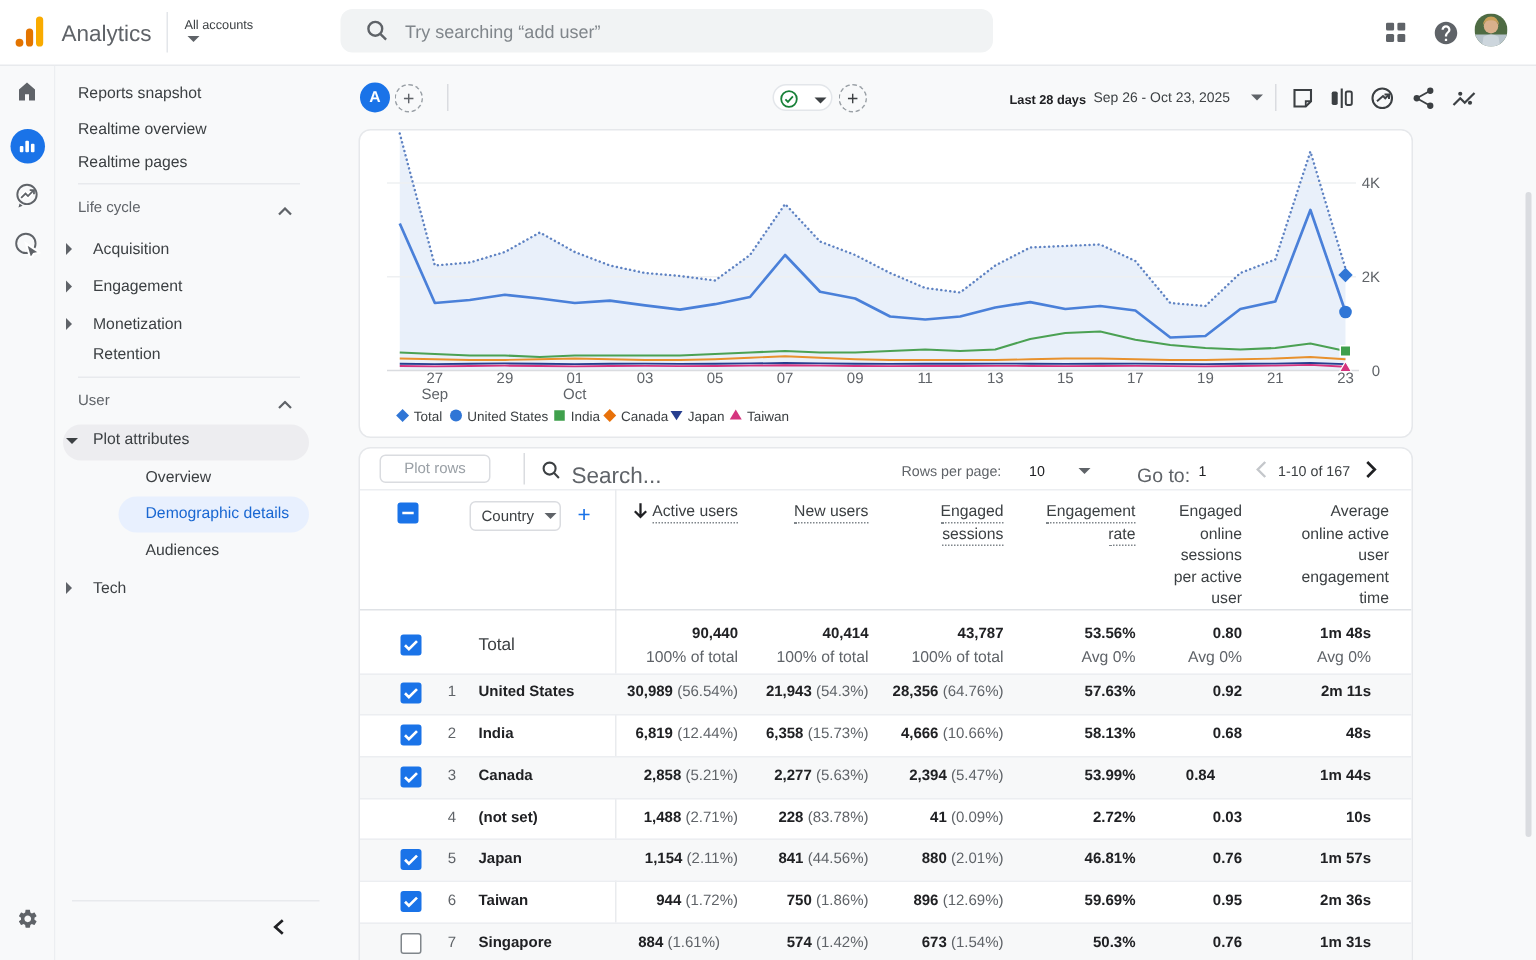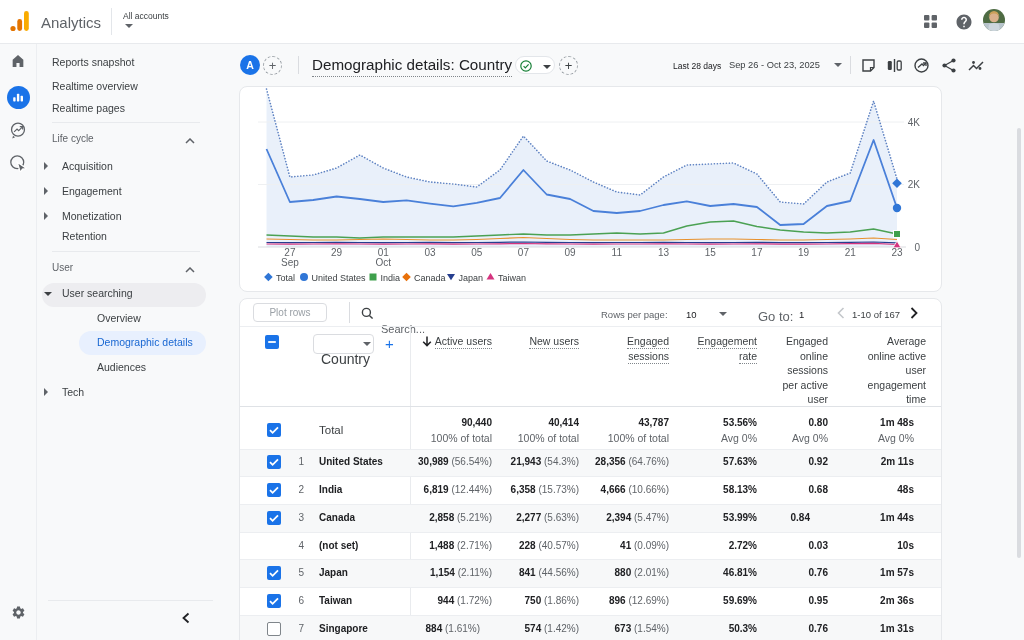--- a/index.html
+++ b/index.html
@@ -45,20 +45,27 @@
 <div id="topbar">
   <svg class="abs" style="left:10px;top:8px" width="20" height="24" viewBox="0 0 20 24">
     <circle cx="3" cy="20.5" r="2.6" fill="#e37400"></circle>
     <rect x="7.3" y="11" width="4.8" height="12" rx="2.4" fill="#e37400"></rect>
     <rect x="14" y="3" width="4.8" height="20" rx="2.4" fill="#f9ab00"></rect>
   </svg>
   <div class="abs" style="left:41px;top:14px;font-size:15px;color:#5f6368">Analytics</div>
   <div class="vdiv" style="left:111px;top:8px;height:27px;background:#e3e6ea"></div>
   <div class="abs" style="left:123px;top:11px;font-size:8.5px;color:#3c4043">All accounts</div>
   <div class="tri d abs" style="left:125px;top:24px;border-top-color:#5f6368"></div>
+  <div id="searchbox">
+    <svg class="abs" style="left:17px;top:7px" width="15" height="15" viewBox="0 0 15 15">
+      <circle cx="6.2" cy="6.2" r="4.6" fill="none" stroke="#5f6368" stroke-width="1.6"></circle>
+      <line x1="9.7" y1="9.7" x2="13.4" y2="13.4" stroke="#5f6368" stroke-width="1.6"></line>
+    </svg>
+    <div class="abs" style="left:43px;top:8px;font-size:12px;color:#80868b">Try searching “add user”</div>
+  </div>
   <svg class="abs" style="left:924px;top:15px" width="13" height="13" viewBox="0 0 13 13" fill="#5f6368">
     <rect x="0" y="0" width="5.4" height="5.4" rx="1"></rect>
       <rect x="7.6" y="0" width="5.4" height="5.4" rx="1"></rect>
     <rect x="0" y="7.6" width="5.4" height="5.4" rx="1"></rect>
       <rect x="7.6" y="7.6" width="5.4" height="5.4" rx="1"></rect>
   </svg>
   <svg class="abs" style="left:955px;top:13px" width="18" height="18" viewBox="0 0 24 24">
     <path fill="#5f6368" d="M12 2C6.48 2 2 6.48 2 12s4.48 10 10 10 10-4.48 10-10S17.52 2 12 2zm1 17h-2v-2h2v2zm2.07-7.75l-.9.92C13.45 12.9 13 13.5 13 15h-2v-.5c0-1.1.45-2.1 1.17-2.83l1.24-1.26c.37-.36.59-.86.59-1.41 0-1.1-.9-2-2-2s-2 .9-2 2H8c0-2.21 1.79-4 4-4s4 1.79 4 4c0 .88-.36 1.68-.93 2.25z"></path>
   </svg>
   <svg class="abs" style="left:983px;top:9px" width="22" height="22" viewBox="0 0 22 22">
@@ -121,49 +128,48 @@
   <div class="tri r" style="left:7px;top:167.5px"></div>
   <div class="nitem" style="left:25px;top:165.5px">Monetization</div>
   <div class="nitem" style="left:25px;top:186px">Retention</div>
   <div class="ndiv" style="top:207px"></div>
   <div class="nhead" style="left:15px;top:218px">User</div>
   <svg class="abs" style="left:148px;top:223px" width="10" height="6" viewBox="0 0 10 6">
       <path d="M1 5 L5 1 L9 5" stroke="#5f6368" stroke-width="1.5" fill="none"></path>
     </svg>
   <div class="abs" style="left:5px;top:239px;width:164px;height:24px;background:#ededf0;border-radius:12px"></div>
   <div class="tri d" style="left:7px;top:248px"></div>
-  <div class="nitem" style="left:25px;top:243px">User searching</div>
+  <div class="nitem" style="left:25px;top:243px">Plot attributes</div>
   <div class="nitem" style="left:60px;top:268px">Overview</div>
   <div class="abs" style="left:42px;top:287px;width:127px;height:24px;background:#e8f0fe;border-radius:12px"></div>
   <div class="nitem" style="left:60px;top:292px;color:#1967d2">Demographic details</div>
   <div class="nitem" style="left:60px;top:317px">Audiences</div>
   <div class="tri r" style="left:7px;top:344px"></div>
   <div class="nitem" style="left:25px;top:342px">Tech</div>
   <div class="ndiv" style="left:11px;top:556px;width:165px"></div>
   <svg class="abs" style="left:144px;top:568px" width="10" height="12" viewBox="0 0 10 12">
       <path d="M7.5 1.5 L2.5 6 L7.5 10.5" stroke="#202124" stroke-width="1.8" fill="none"></path>
     </svg>
 </div>
 
 <div id="content">
 
   <div class="chipA" style="left:12px;top:11px">A</div>
   <div class="chipplus" style="left:35px;top:11.5px">+</div>
   <div class="vdiv" style="left:70px;top:12px;height:18px"></div>
-  <div class="abs" style="left:84px;top:12px;font-size:15.2px;color:#202124;border-bottom:1px dotted #80868b;padding-bottom:3px">Demographic details: Country</div>
   <div class="abs" style="left:287px;top:12px;width:40px;height:18px;background:#fff;border:1px solid #e3e6ea;border-radius:10px">
     <svg class="abs" style="left:4px;top:2.5px" width="12" height="12" viewBox="0 0 12 12">
       <circle cx="6" cy="6" r="5.2" fill="none" stroke="#188038" stroke-width="1.2"></circle>
       <path d="M3.6 6.2 l1.7 1.7 L8.6 4.3" fill="none" stroke="#188038" stroke-width="1.2"></path>
     </svg>
     <div class="tri d abs" style="left:27px;top:7.5px;border-top-color:#3c4043"></div>
   </div>
   <div class="chipplus" style="left:331px;top:11.5px;color:#3c4043">+</div>
 
-  <div class="abs" style="left:445px;top:16.5px;font-size:8.5px;font-weight:normal;color:#202124">Last 28 days</div>
+  <div class="abs" style="left:445px;top:16.5px;font-size:8.5px;font-weight:bold;color:#202124">Last 28 days</div>
   <div class="abs" style="left:501px;top:15.5px;font-size:9.3px;color:#3c4043">Sep 26 - Oct 23, 2025</div>
   <div class="tri d abs" style="left:606px;top:18.5px;border-top-color:#5f6368"></div>
   <div class="vdiv" style="left:622px;top:12px;height:18px"></div>
 
   <svg class="abs" style="left:634px;top:15px" width="13" height="13" viewBox="0 0 13 13" fill="none" stroke="#3c4043" stroke-width="1.4">
     <path d="M1 1 h11 v7.5 L8.5 12 H1 z"></path>
     <path d="M8.5 12 V8.5 H12" stroke-width="1.2"></path>
   </svg>
 
   <svg class="abs" style="left:659px;top:14px" width="15" height="15" viewBox="0 0 15 15">
@@ -244,41 +250,41 @@
   </div>
 
   <div class="card" style="top:254px;height:352px;border-radius:8px 8px 0 0">
     <div style="position:relative;width:701px;height:350px;overflow:hidden">
 <div class="abs" style="left:13px;top:4px;width:74px;height:19px;border:1px solid #dadce0;border-radius:4px;font-size:10px;color:#9aa0a6;text-align:center;line-height:18px">Plot rows</div>
 <div class="vdiv" style="left:109px;top:3px;height:21px"></div>
 <svg class="abs" style="left:121px;top:8px" width="13" height="13" viewBox="0 0 13 13">
 <circle cx="5.4" cy="5.4" r="4" fill="none" stroke="#3c4043" stroke-width="1.4"></circle>
 <line x1="8.4" y1="8.4" x2="11.6" y2="11.6" stroke="#3c4043" stroke-width="1.4"></line>
         </svg>
-<div class="abs" style="left:141px;top:24px;font-size:11px;color:#5f6368">Search...</div>
+<div class="abs" style="left:141px;top:10px;font-size:15px;color:#5f6368">Search...</div>
 <div class="abs" style="left:361px;top:10px;font-size:9.5px;color:#5f6368">Rows per page:</div>
 <div class="abs" style="left:446px;top:10px;font-size:9.5px;color:#202124">10</div>
 <div class="tri d abs" style="left:479px;top:12.5px;border-top-color:#5f6368"></div>
 <div class="abs" style="left:518px;top:10px;font-size:13px;color:#5f6368">Go to:</div>
 <div class="abs" style="left:559px;top:10px;font-size:9.5px;color:#202124">1</div>
 <svg class="abs" style="left:597px;top:8px" width="8" height="12" viewBox="0 0 8 12">
           <path d="M6.5 1 L1.5 6 L6.5 11" stroke="#c4c7cb" stroke-width="1.6" fill="none"></path>
         </svg>
 <div class="abs" style="left:612px;top:10px;font-size:9.5px;color:#3c4043">1-10 of 167</div>
 <svg class="abs" style="left:670px;top:8px" width="8" height="12" viewBox="0 0 8 12">
           <path d="M1.5 1 L6.5 6 L1.5 11" stroke="#202124" stroke-width="1.8" fill="none"></path>
         </svg>
 <div class="rline" style="top:27px"></div>
 <div class="cb on" style="left:25px;top:36px">
           <svg width="14" height="14" viewBox="0 0 14 14">
             <line x1="3.2" y1="7" x2="10.8" y2="7" stroke="#fff" stroke-width="1.8"></line>
           </svg>
         </div>
 <div class="abs" style="left:73px;top:35px;width:61px;height:20px;border:1px solid #dadce0;border-radius:4px"></div>
-<div class="abs" style="left:81px;top:52px;font-size:14px;color:#3c4043">Country</div>
+<div class="abs" style="left:81px;top:40px;font-size:10px;color:#3c4043">Country</div>
 <div class="tri d abs" style="left:123px;top:43px;border-top-color:#5f6368"></div>
 <div class="abs" style="left:145px;top:36px;font-size:15px;color:#1a73e8">+</div>
 <div class="hlab" style="left:102px;top:35px;width:150px"><svg width="10" height="11" viewBox="0 0 10 11" style="display:inline-block;vertical-align:-1.5px">
             <path d="M5 0.5 V9 M1.2 5.8 L5 9.6 L8.8 5.8" stroke="#202124" stroke-width="1.5" fill="none"></path>
           </svg> <span class="dotu">Active users</span></div>
 <div class="hlab" style="left:189px;top:35px;width:150px"><span class="dotu">New users</span></div>
 <div class="hlab" style="left:279px;top:35px;width:150px"><span class="dotu">Engaged</span><br><span class="dotu">sessions</span></div>
 <div class="hlab" style="left:367px;top:35px;width:150px"><span class="dotu">Engagement</span><br><span class="dotu">rate</span></div>
 <div class="hlab" style="left:438px;top:35px;width:150px">Engaged<br>online<br>sessions<br>per active<br>user</div>
 <div class="hlab" style="left:536px;top:35px;width:150px">Average<br>online active<br>user<br>engagement<br>time</div>
@@ -344,21 +350,21 @@
 <div class="tc num" style="left:179px;top:212.8px;width:160px"><b>2,277</b> <span class="gr">(5.63%)</span></div>
 <div class="tc num" style="left:269px;top:212.8px;width:160px"><b>2,394</b> <span class="gr">(5.47%)</span></div>
 <div class="tc num" style="left:427px;top:212.8px;width:90px"><b>53.99%</b></div>
 <div class="tc num" style="left:498px;top:212.8px;width:72px"><b>0.84</b></div>
 <div class="tc num" style="left:584px;top:212.8px;width:90px"><b>1m 44s</b></div>
 <div class="rline" style="top:232.6px"></div>
 
 <div class="tc gr" style="left:42px;top:240.5px;width:22px;text-align:right">4</div>
 <div class="tc name" style="left:79px;top:240.5px">(not set)</div>
 <div class="tc num" style="left:92px;top:240.5px;width:160px"><b>1,488</b> <span class="gr">(2.71%)</span></div>
-<div class="tc num" style="left:179px;top:240.5px;width:160px"><b>228</b> <span class="gr">(40.57%)</span></div>
+<div class="tc num" style="left:179px;top:240.5px;width:160px"><b>228</b> <span class="gr">(83.78%)</span></div>
 <div class="tc num" style="left:269px;top:240.5px;width:160px"><b>41</b> <span class="gr">(0.09%)</span></div>
 <div class="tc num" style="left:427px;top:240.5px;width:90px"><b>2.72%</b></div>
 <div class="tc num" style="left:498px;top:240.5px;width:90px"><b>0.03</b></div>
 <div class="tc num" style="left:584px;top:240.5px;width:90px"><b>10s</b></div>
 <div class="zebra" style="top:260.3px;height:27.7px"></div>
 <div class="rline" style="top:260.3px"></div>
 <div class="cb on" style="left:27px;top:267.15px">
           <svg width="14" height="14" viewBox="0 0 14 14">
             <path d="M3 7.2 l2.6 2.6 L11 4.4" stroke="#fff" stroke-width="1.8" fill="none"></path>
           </svg>

